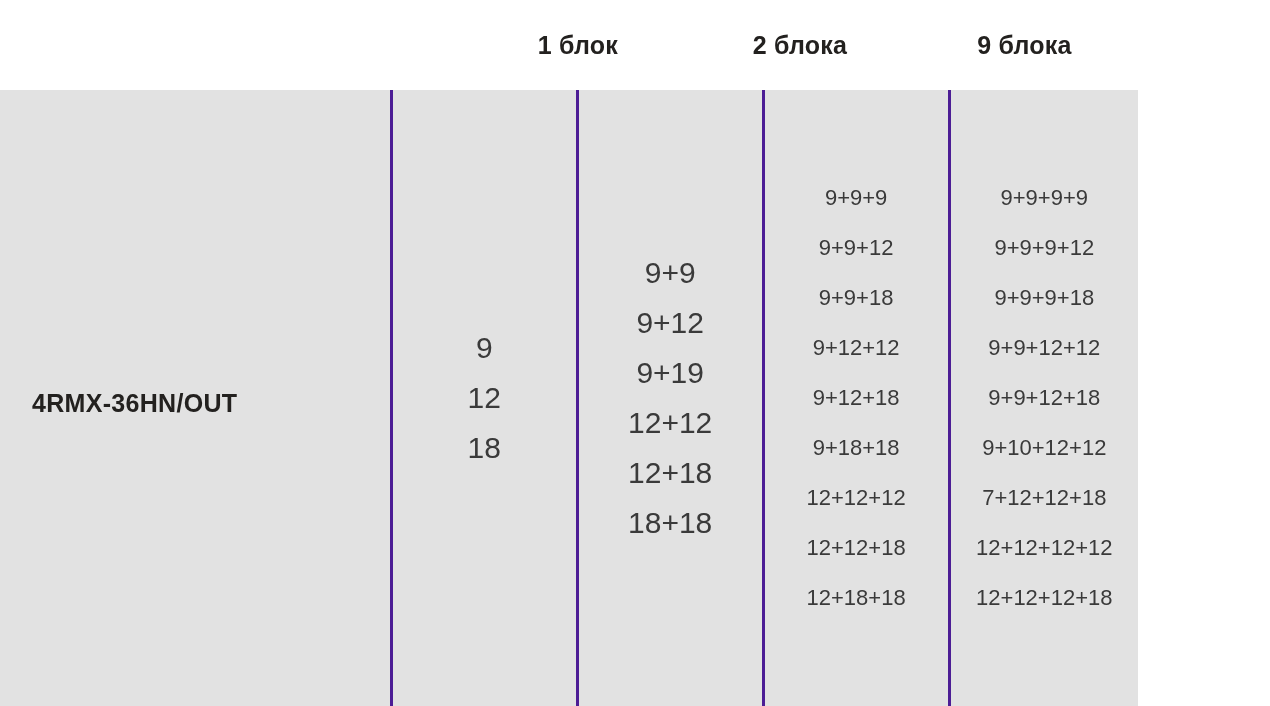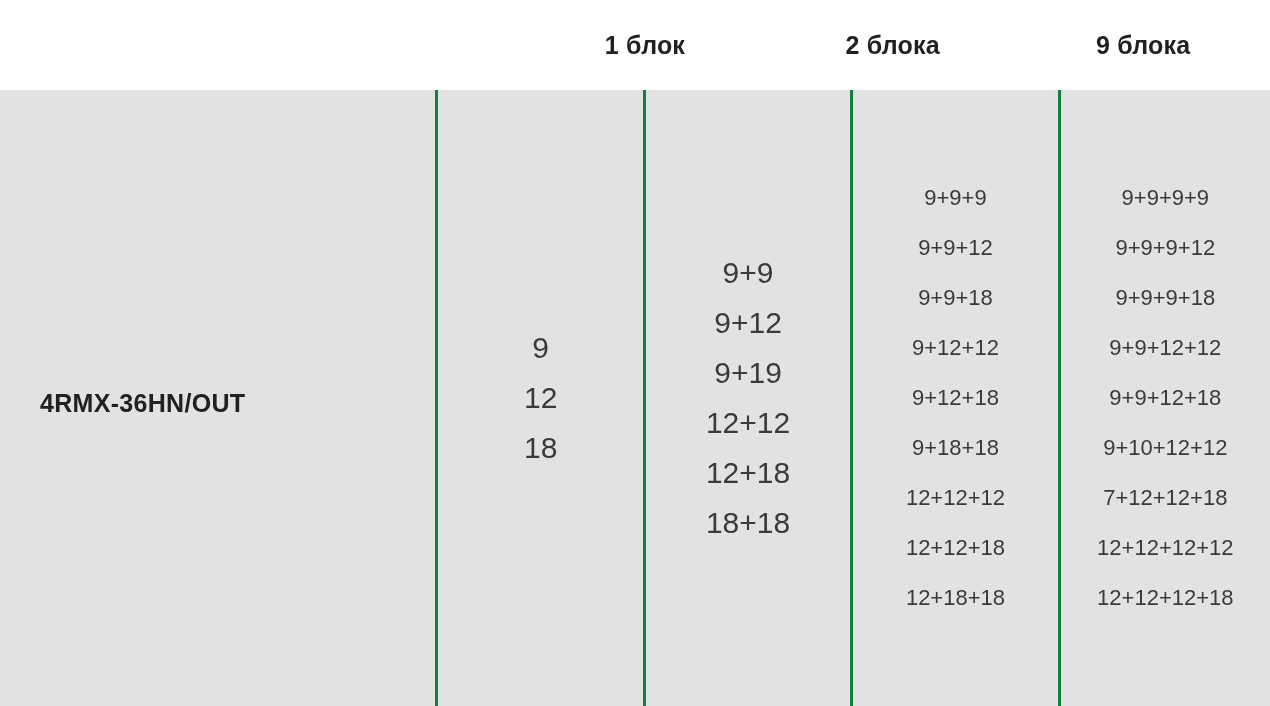--- a/index.html
+++ b/index.html
@@ -10,21 +10,21 @@
     width: 1270px;
     height: 706px;
     background: #ffffff;
     font-family: "Liberation Sans", sans-serif;
     color: #2b2b2b;
     overflow: hidden;
   }
 
   .table-wrap {
     position: relative;
-    width: 1270px;
+    width: 1138px;
     height: 706px;
     box-sizing: border-box;
   }
 
   
   .header-row {
     display: flex;
     height: 90px;
     background: #ffffff;
   }
@@ -55,32 +55,32 @@
 
   
   .col-model  { width: 522px; }
   .col-1      { width: 248px; }
   .col-2      { width: 248px; }
   .col-3      { width: 248px; }
   .col-4      { width: 254px; }
 
   
   .sep-left {
-    border-left: 3px solid #15803d;
+    border-left: 3px solid #4c1d95;
   }
 
   .model-name {
     font-size: 25px;
     font-weight: bold;
     color: #23211f;
     letter-spacing: 0.3px;
     text-align: left;
     width: 100%;
     box-sizing: border-box;
-    padding-left: 40px;
+    padding-left: 32px;
     margin-top: 11px;
   }
 
   .combo-list {
     display: flex;
     flex-direction: column;
     align-items: center;
     justify-content: center;
     gap: 0;
   }

